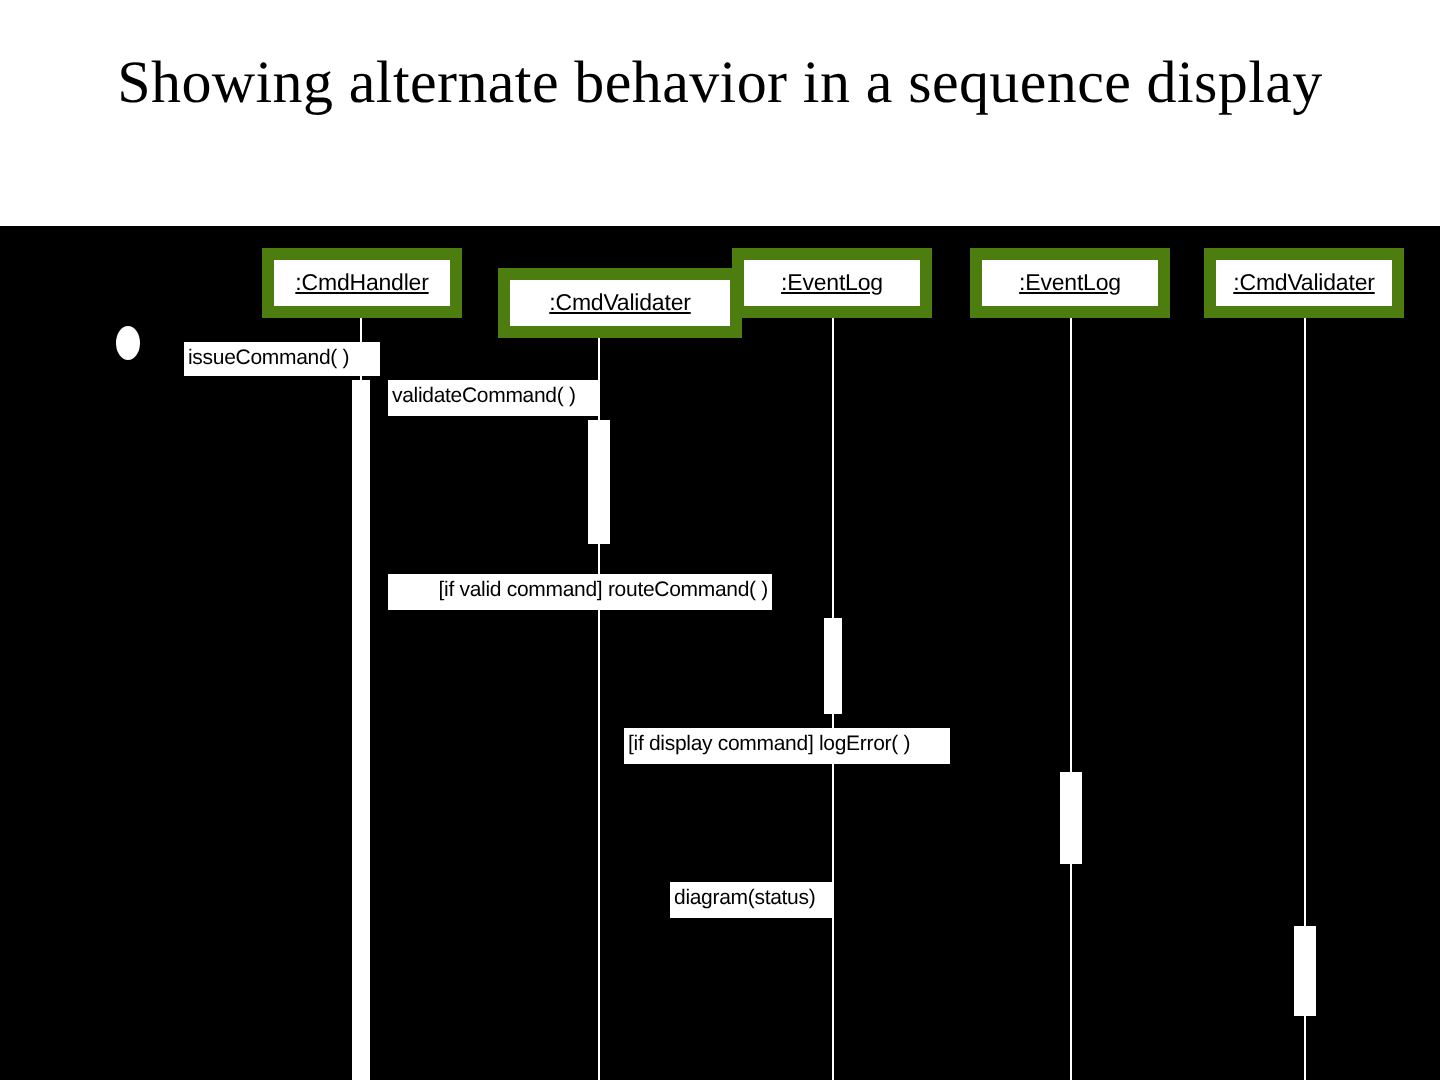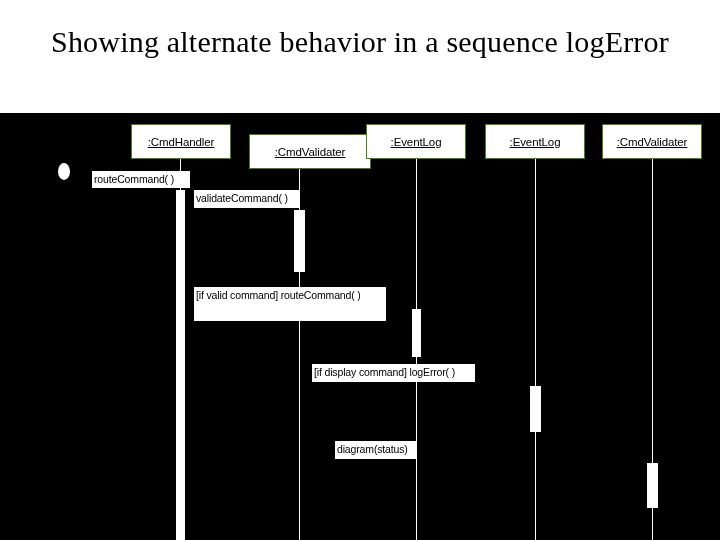--- a/index.html
+++ b/index.html
@@ -32,21 +32,21 @@
     left: 0;
     top: 113px;
     width: 720px;
     height: 427px;
     background: #000000;
     overflow: hidden;
   }
   .lifeline-head {
     position: absolute;
     background: #ffffff;
-    border: 1px solid #4d7c0f;
+    border: 6px solid #4d7c0f;
     box-sizing: border-box;
     display: flex;
     align-items: center;
     justify-content: center;
     color: #000000;
     font-size: 11.5px;
     letter-spacing: -0.1px;
   }
   .lifeline-head span {
     text-decoration: underline;
@@ -76,21 +76,21 @@
     position: absolute;
     background: #ffffff;
     border-radius: 50%;
   }
 </style>
 </head>
 <body>
 
 <div id="slide">
 
-  <div id="title">Showing alternate behavior in a sequence logError</div>
+  <div id="title">Showing alternate behavior in a sequence display</div>
 
   <div id="canvas">
 
     <div class="actor-head" style="left:58px; top:50px; width:12px; height:17px;"></div>
 
     <div class="lifeline" style="left:180px; top:46px; height:381px;"></div>
     <div class="lifeline" style="left:299px; top:46px; height:381px;"></div>
     <div class="lifeline" style="left:416px; top:46px; height:381px;"></div>
     <div class="lifeline" style="left:535px; top:46px; height:381px;"></div>
     <div class="lifeline" style="left:652px; top:46px; height:381px;"></div>
@@ -110,24 +110,24 @@
     <div class="lifeline-head" style="left:366px; top:11px; width:100px; height:35px;">
       <span>:EventLog</span>
     </div>
     <div class="lifeline-head" style="left:485px; top:11px; width:100px; height:35px;">
       <span>:EventLog</span>
     </div>
     <div class="lifeline-head" style="left:602px; top:11px; width:100px; height:35px;">
       <span>:CmdValidater</span>
     </div>
 
-    <div class="msg-label" style="left:92px; top:58px; width:98px; height:17px;">routeCommand( )</div>
+    <div class="msg-label" style="left:92px; top:58px; width:98px; height:17px;">issueCommand( )</div>
 
     <div class="msg-label" style="left:194px; top:77px; width:106px; height:18px;">validateCommand( )</div>
 
-    <div class="msg-label" style="left:194px; top:174px; width:192px; height:34px;">[if valid command] routeCommand( )</div>
+    <div class="msg-label" style="left:194px; top:174px; width:192px; height:18px;text-align:right;">[if valid command] routeCommand( )</div>
 
     <div class="msg-label" style="left:312px; top:251px; width:163px; height:18px;">[if display command] logError( )</div>
 
     <div class="msg-label" style="left:335px; top:328px; width:81px; height:18px;">diagram(status)</div>
 
   </div>
 </div>
 
 </body></html>

